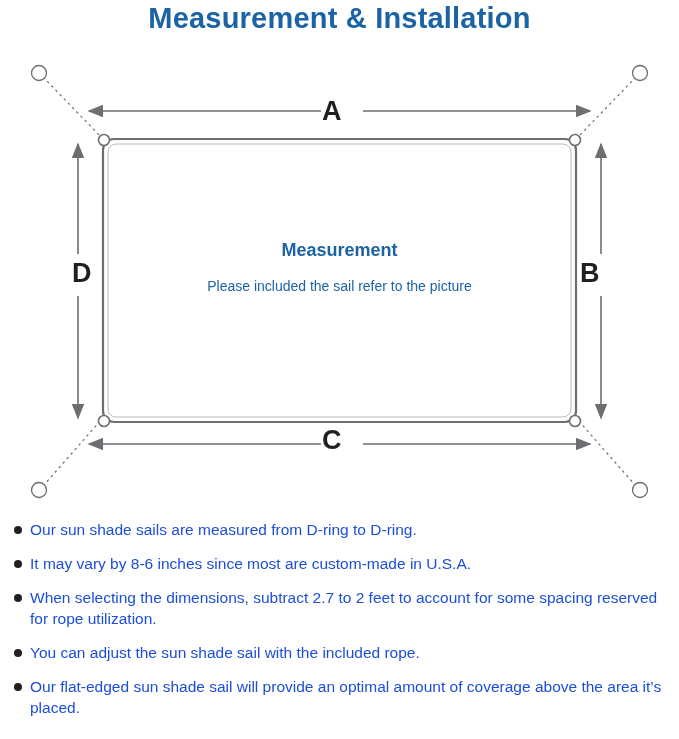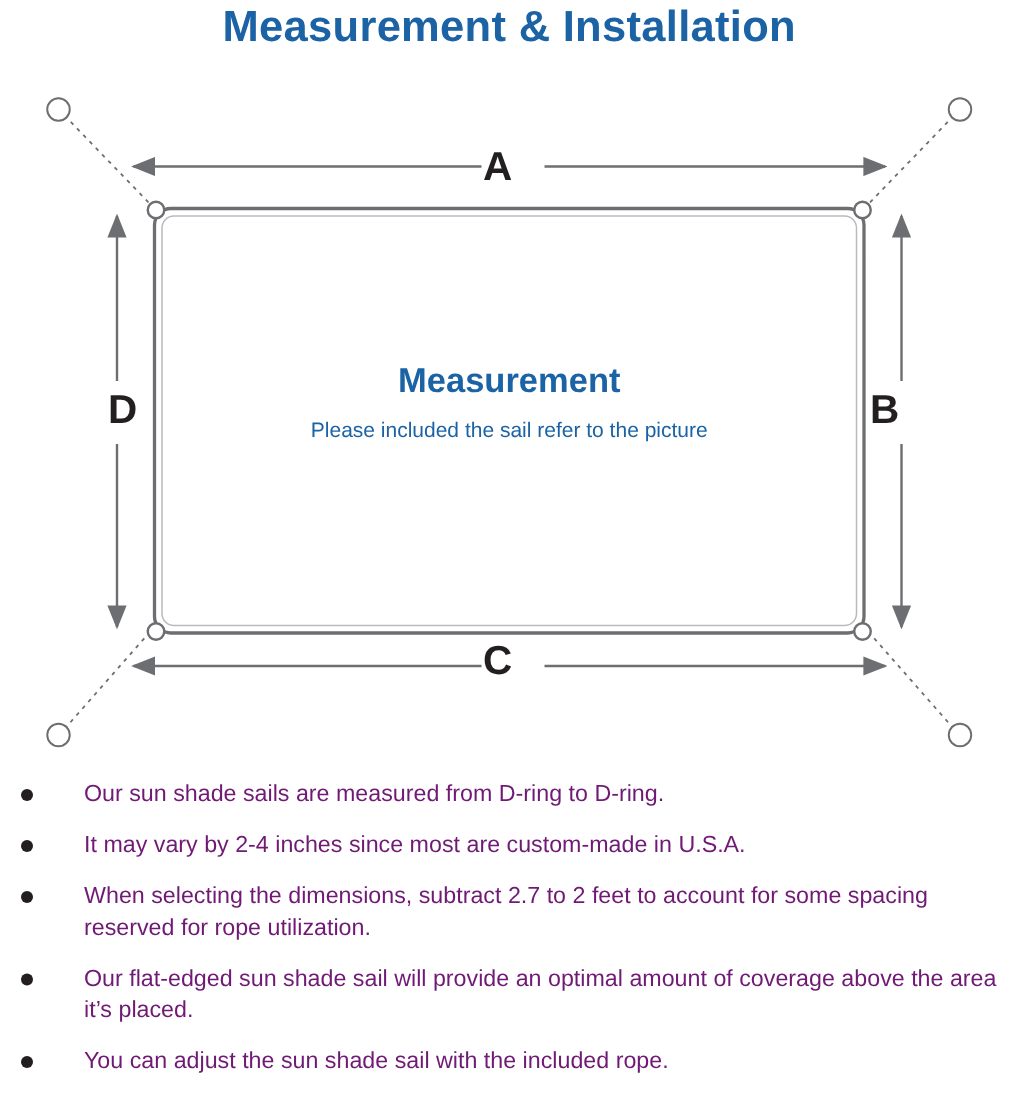--- a/index.html
+++ b/index.html
@@ -52,21 +52,21 @@
   .label-b { left: 580px; top: 214px; }
   .label-c { left: 322px; top: 381px; }
   .label-d { left: 72px; top: 214px; }
 
   .center-title {
     position: absolute;
     left: 0;
     top: 194px;
     width: 679px;
     text-align: center;
-    font-size: 23px;
+    font-size: 18px;
     font-weight: bold;
     color: #1b63a5;
   }
   .center-sub {
     position: absolute;
     left: 0;
     top: 232px;
     width: 679px;
     text-align: center;
     font-size: 14px;
@@ -74,26 +74,26 @@
   }
 
   .notes {
     position: absolute;
     left: 0;
     top: 520px;
     width: 679px;
   }
   .note {
     position: relative;
-    padding-left: 56px;
+    padding-left: 30px;
     padding-right: 8px;
     margin-bottom: 13px;
     font-size: 15.5px;
     line-height: 1.35;
-    color: #701a75;
+    color: #1d4ed8;
   }
   .note .bullet {
     position: absolute;
     left: 14px;
     top: 6px;
     width: 8px;
     height: 8px;
     border-radius: 50%;
     background: #231f20;
     display: block;
@@ -172,29 +172,29 @@
     <div class="center-sub">Please included the sail refer to the picture</div>
   </div>
 
   <div class="notes">
     <div class="note">
       <span class="bullet"></span>
       <span>Our sun shade sails are measured from D-ring to D-ring.</span>
     </div>
     <div class="note">
       <span class="bullet"></span>
-      <span>It may vary by 2-4 inches since most are custom-made in U.S.A.</span>
+      <span>It may vary by 8-6 inches since most are custom-made in U.S.A.</span>
     </div>
     <div class="note">
       <span class="bullet"></span>
       <span>When selecting the dimensions, subtract 2.7 to 2 feet to account for some spacing reserved for rope utilization.</span>
     </div>
     <div class="note">
       <span class="bullet"></span>
+      <span>You can adjust the sun shade sail with the included rope.</span>
+    </div>
+    <div class="note">
+      <span class="bullet"></span>
       <span>Our flat-edged sun shade sail will provide an optimal amount of coverage above the area it’s placed.</span>
     </div>
-    <div class="note">
-      <span class="bullet"></span>
-      <span>You can adjust the sun shade sail with the included rope.</span>
-    </div>
   </div>
 
 </div>
 
 </body></html>

